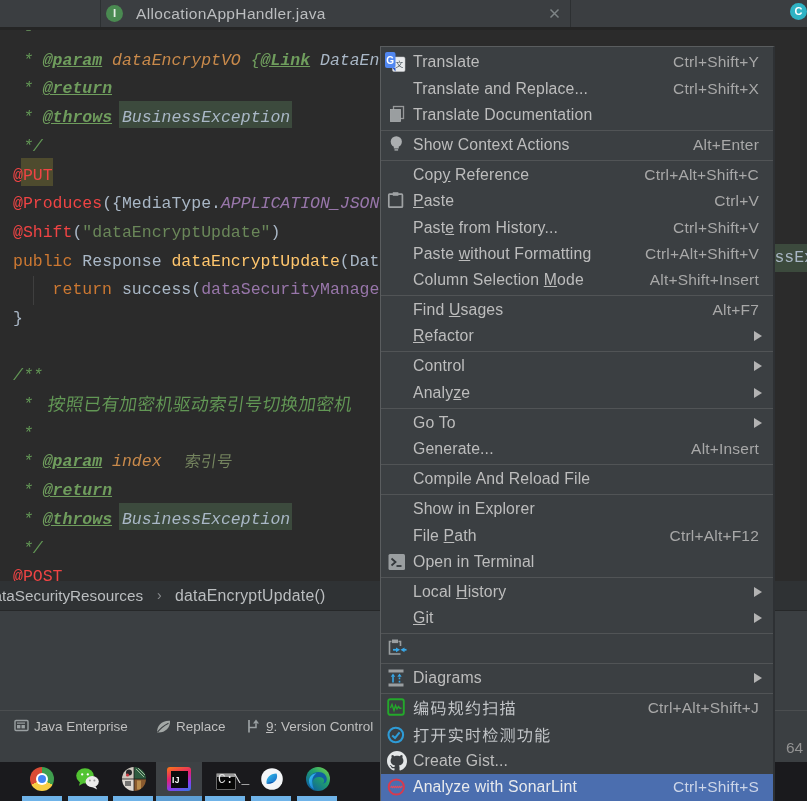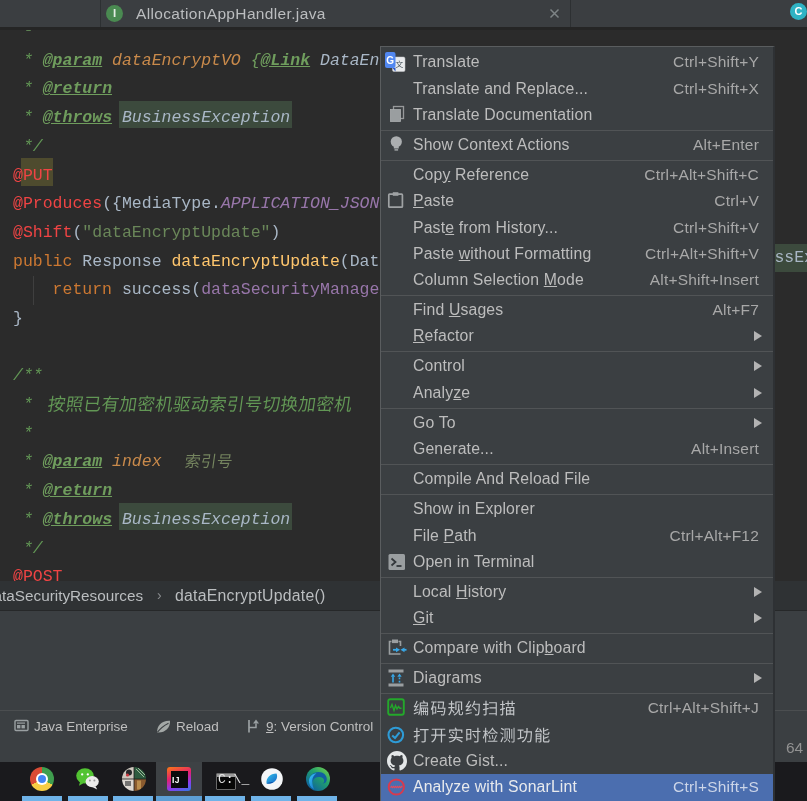--- a/index.html
+++ b/index.html
@@ -129,21 +129,21 @@
         <rect x="1" y="2.5" width="13" height="10" rx="1" fill="none" stroke="#9aa0a2" stroke-width="1.4"></rect>
         <rect x="3" y="7" width="3.4" height="3.4" fill="#9aa0a2"></rect>
         <rect x="7.5" y="7" width="3.4" height="3.4" fill="#9aa0a2"></rect>
         <rect x="3" y="4.5" width="8" height="1.2" fill="#9aa0a2"></rect>
       </svg>
 <div class="abs" style="left:34px;top:7px">Java Enterprise</div>
 <svg class="abs" style="left:155px;top:6px" width="17" height="17" viewBox="0 0 17 17">
         <path d="M2.2 14.5 C1.5 8 7 2.2 15 2.8 C15.5 10 9.5 15.3 2.2 14.5 Z" fill="#a3a8a6"></path>
         <path d="M2.5 14.2 C6 9.5 9 7.5 13.5 5.2" stroke="#3b3f42" stroke-width="1.1" fill="none"></path>
       </svg>
-<div class="abs" style="left:176px;top:7px">Reload</div>
+<div class="abs" style="left:176px;top:7px">Replace</div>
 <svg class="abs" style="left:246px;top:5px" width="17" height="17" viewBox="0 0 17 17">
         <path d="M3 15.5 V3" stroke="#9aa0a2" stroke-width="1.7"></path>
         <path d="M3 10.5 H10 V6.5" stroke="#9aa0a2" stroke-width="1.5" fill="none"></path>
         <path d="M10 2.5 L13 6.5 L7 6.5 Z" fill="#9aa0a2"></path>
       </svg>
 <div class="abs" style="left:266px;top:7px"><span style="text-decoration:underline">9</span>: Version Control</div>
 <div class="abs" style="left:786px;top:27px;color:#929292;font-size:15.5px">64</div>
 </div>
 <div class="abs" style="left:0;top:0;width:807px;height:27px;background:#3b3e41"></div>
 <div class="abs" style="left:0;top:27px;width:807px;height:3px;background:#252525"></div>
@@ -366,21 +366,20 @@
 <div class="mi" style="top:588.20px">
 <svg class="ic" width="20" height="20" viewBox="0 0 20 20">
 <path d="M11.5 3.5 H13.5 V8 M13.5 16 H2.5 V3.5 H4.5" fill="none" stroke="#9a9ea0" stroke-width="1.6"></path>
 <rect x="5" y="1.5" width="6" height="3.6" fill="#9a9ea0"></rect>
 <path d="M6 11.8 H9" stroke="#38a8e8" stroke-width="1.8"></path>
         <path d="M13 11.8 L9 11.8" stroke="#38a8e8" stroke-width="0"></path>
 <path d="M9 9.4 L13 11.8 L9 14.2 Z" fill="#38a8e8"></path>
 <path d="M19.5 11.8 H16.5" stroke="#38a8e8" stroke-width="1.8"></path>
 <path d="M17.5 9.4 L13.5 11.8 L17.5 14.2 Z" fill="#38a8e8"></path>
       </svg>
-<div class="lbl" style="">Compare with Clip<u>b</u>oard</div>
 </div>
 <div class="sep" style="top:614.45px">
       <i></i>
     </div>
 <div class="mi" style="top:618.30px">
 <svg class="ic" width="20" height="20" viewBox="0 0 20 20">
 <rect x="1.5" y="1.5" width="15" height="3" fill="#9a9ea0"></rect>
         <rect x="1.5" y="15.5" width="15" height="3" fill="#9a9ea0"></rect>
 <path d="M6 14.5 V8.5" stroke="#38a8e8" stroke-width="1.6"></path>
         <path d="M6 5.5 L3.8 8.8 L8.2 8.8 Z" fill="#38a8e8"></path>

